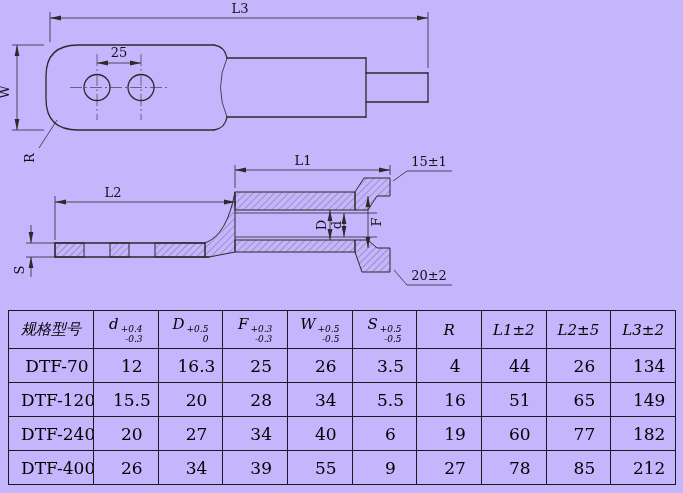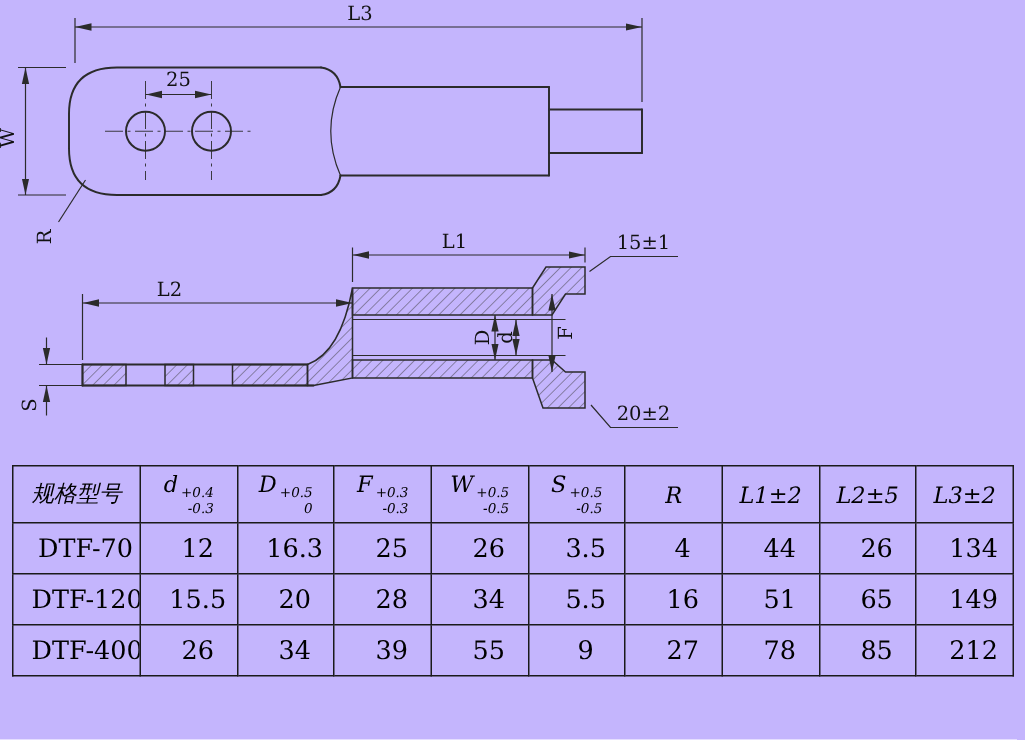--- a/index.html
+++ b/index.html
@@ -203,20 +203,32 @@
         <td>20</td>
         <td>28</td>
         <td>34</td>
         <td>5.5</td>
         <td>16</td>
         <td>51</td>
         <td>65</td>
         <td>149</td>
       </tr>
       <tr>
+        <td>DTF-240</td>
+        <td>20</td>
+        <td>27</td>
+        <td>34</td>
+        <td>40</td>
+        <td>6</td>
+        <td>19</td>
+        <td>60</td>
+        <td>77</td>
+        <td>182</td>
+      </tr>
+      <tr>
         <td>DTF-400</td>
         <td>26</td>
         <td>34</td>
         <td>39</td>
         <td>55</td>
         <td>9</td>
         <td>27</td>
         <td>78</td>
         <td>85</td>
         <td>212</td>

